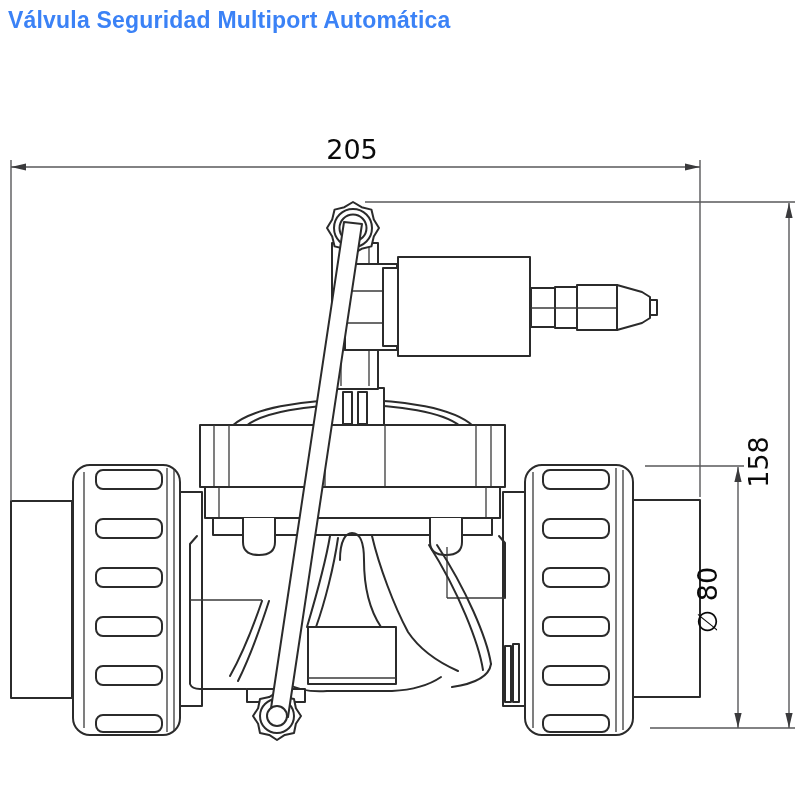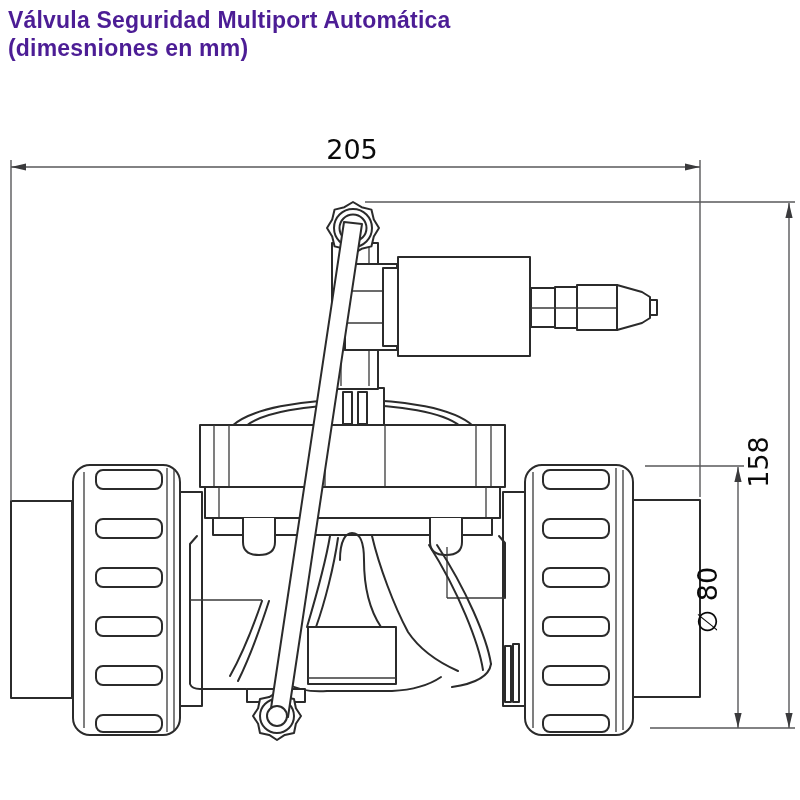--- a/index.html
+++ b/index.html
@@ -5,42 +5,41 @@
   html,body{margin:0;padding:0;background:#fff;}
   .page{
     position:relative;
     width:800px;height:800px;
     background:#ffffff;
     font-family:"Liberation Sans", sans-serif;
     overflow:hidden;
   }
   .title{
     position:absolute;left:8px;top:6px;
-    font-size:23px;font-weight:bold;color:#4c1d95;
+    font-size:23px;font-weight:bold;color:#3b82f6;
     line-height:28px;letter-spacing:0.2px;
   }
   svg{position:absolute;left:0;top:0;}
   .draw{stroke:#2b2b2b;stroke-width:2;fill:none;stroke-linejoin:round;stroke-linecap:round;}
   .drawf{stroke:#2b2b2b;stroke-width:2;fill:#ffffff;stroke-linejoin:round;}
   .thin{stroke:#3a3a3a;stroke-width:1.3;fill:none;}
   .dim{stroke:#58585a;stroke-width:1.4;fill:none;}
   .arrow{fill:#3a3a3c;stroke:none;}
   .dim-text{
     font-family:"DejaVu Sans","Liberation Sans",sans-serif;
     font-size:27px;fill:#0a0a0a;
   }
 </style>
 </head>
 <body>
 
 <div class="page">
 
   <div class="title">
     <div>Válvula Seguridad Multiport Automática</div>
-    <div>(dimesniones en mm)</div>
   </div>
 
   <svg width="800" height="800" viewBox="0 0 800 800">
 
     <g>
 
       <rect class="drawf" x="11" y="501" width="61" height="197"></rect>
       <rect class="drawf" x="633" y="500" width="67" height="197"></rect>
 
       <rect class="drawf" x="178" y="492" width="24" height="214"></rect>

